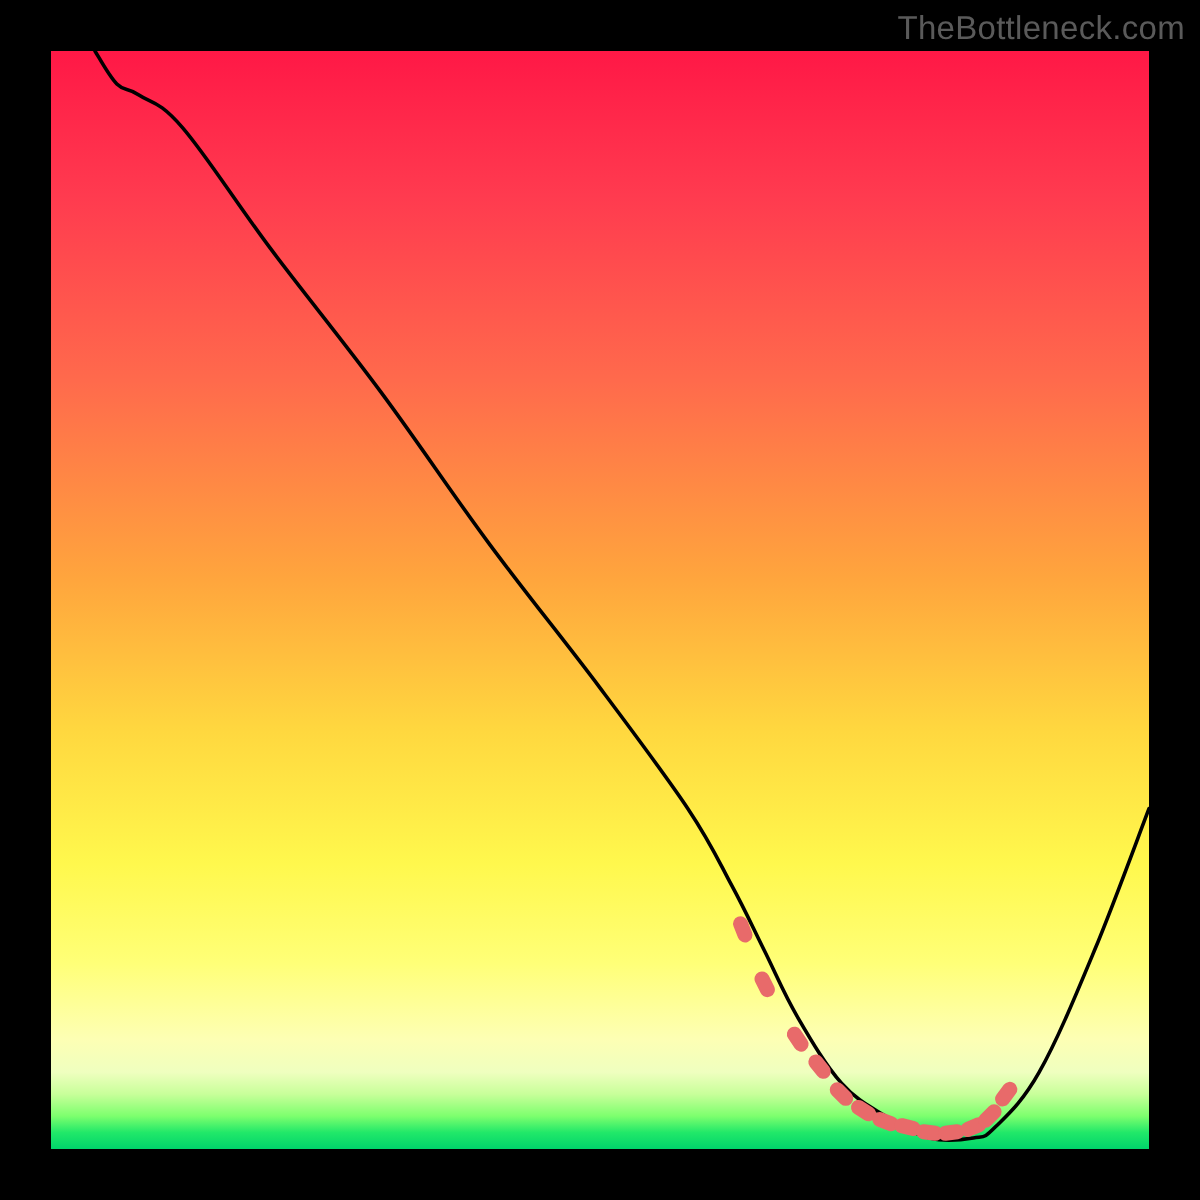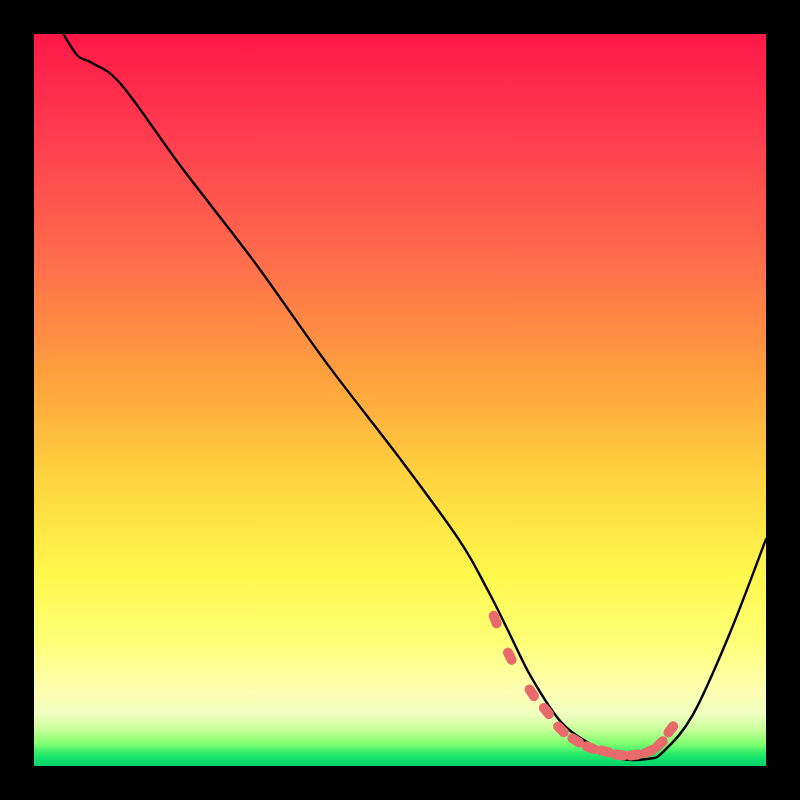--- a/index.html
+++ b/index.html
@@ -74,13 +74,14 @@
         <rect x="532.7" y="701.4" width="18" height="10" rx="5" ry="5" fill="#e86a6a" transform="rotate(32.0 541.7 706.4)"></rect>
         <rect x="547.3" y="708.7" width="18" height="10" rx="5" ry="5" fill="#e86a6a" transform="rotate(20.6 556.3 713.7)"></rect>
         <rect x="562.0" y="712.4" width="18" height="10" rx="5" ry="5" fill="#e86a6a" transform="rotate(14.0 571.0 717.4)"></rect>
         <rect x="576.6" y="716.0" width="18" height="10" rx="5" ry="5" fill="#e86a6a" transform="rotate(7.1 585.6 721.0)"></rect>
         <rect x="591.2" y="716.0" width="18" height="10" rx="5" ry="5" fill="#e86a6a" transform="rotate(-7.1 600.2 721.0)"></rect>
         <rect x="605.9" y="712.4" width="18" height="10" rx="5" ry="5" fill="#e86a6a" transform="rotate(-23.2 614.9 717.4)"></rect>
         <rect x="616.9" y="705.0" width="18" height="10" rx="5" ry="5" fill="#e86a6a" transform="rotate(-45.0 625.9 710.0)"></rect>
         <rect x="627.8" y="690.4" width="18" height="10" rx="5" ry="5" fill="#e86a6a" transform="rotate(-53.1 636.8 695.4)"></rect>
       </g>
   </svg>
+  <div class="watermark">TheBottleneck.com</div>
 </div>
 
 </body></html>

